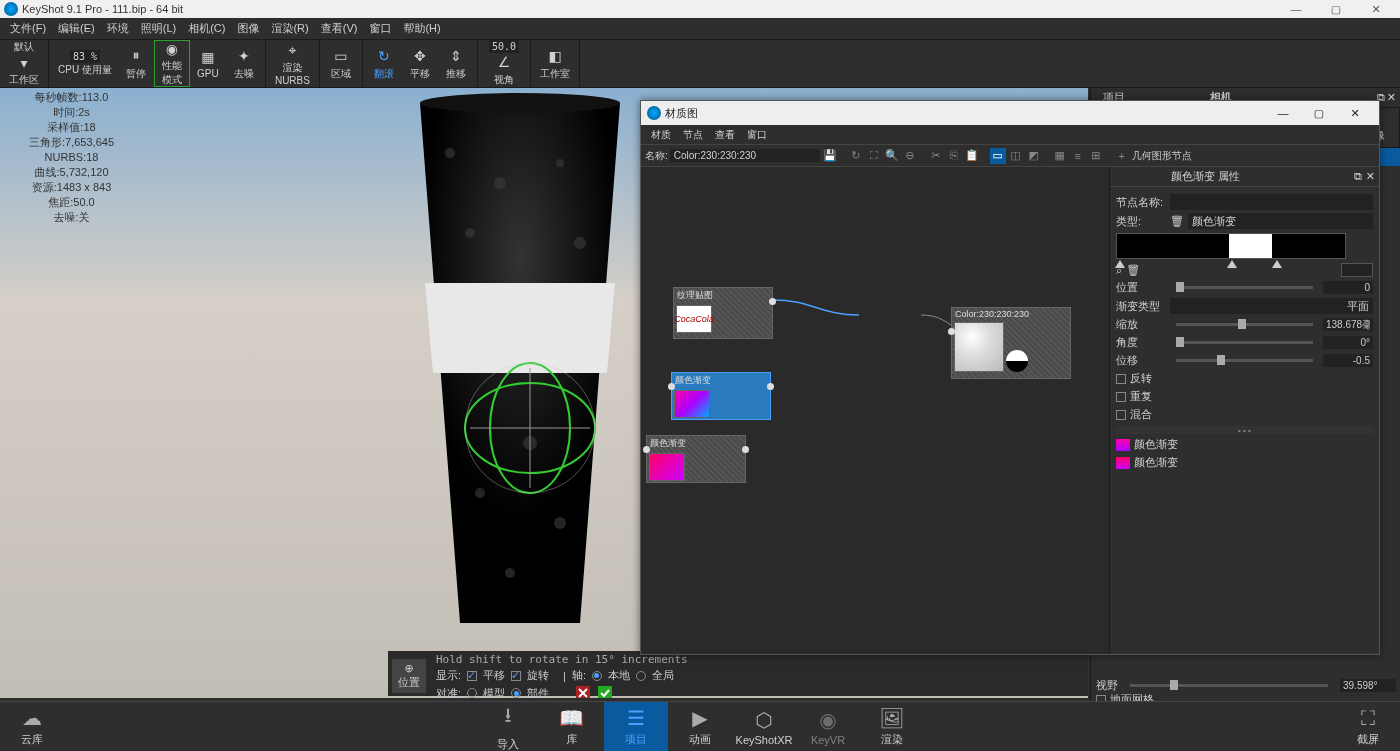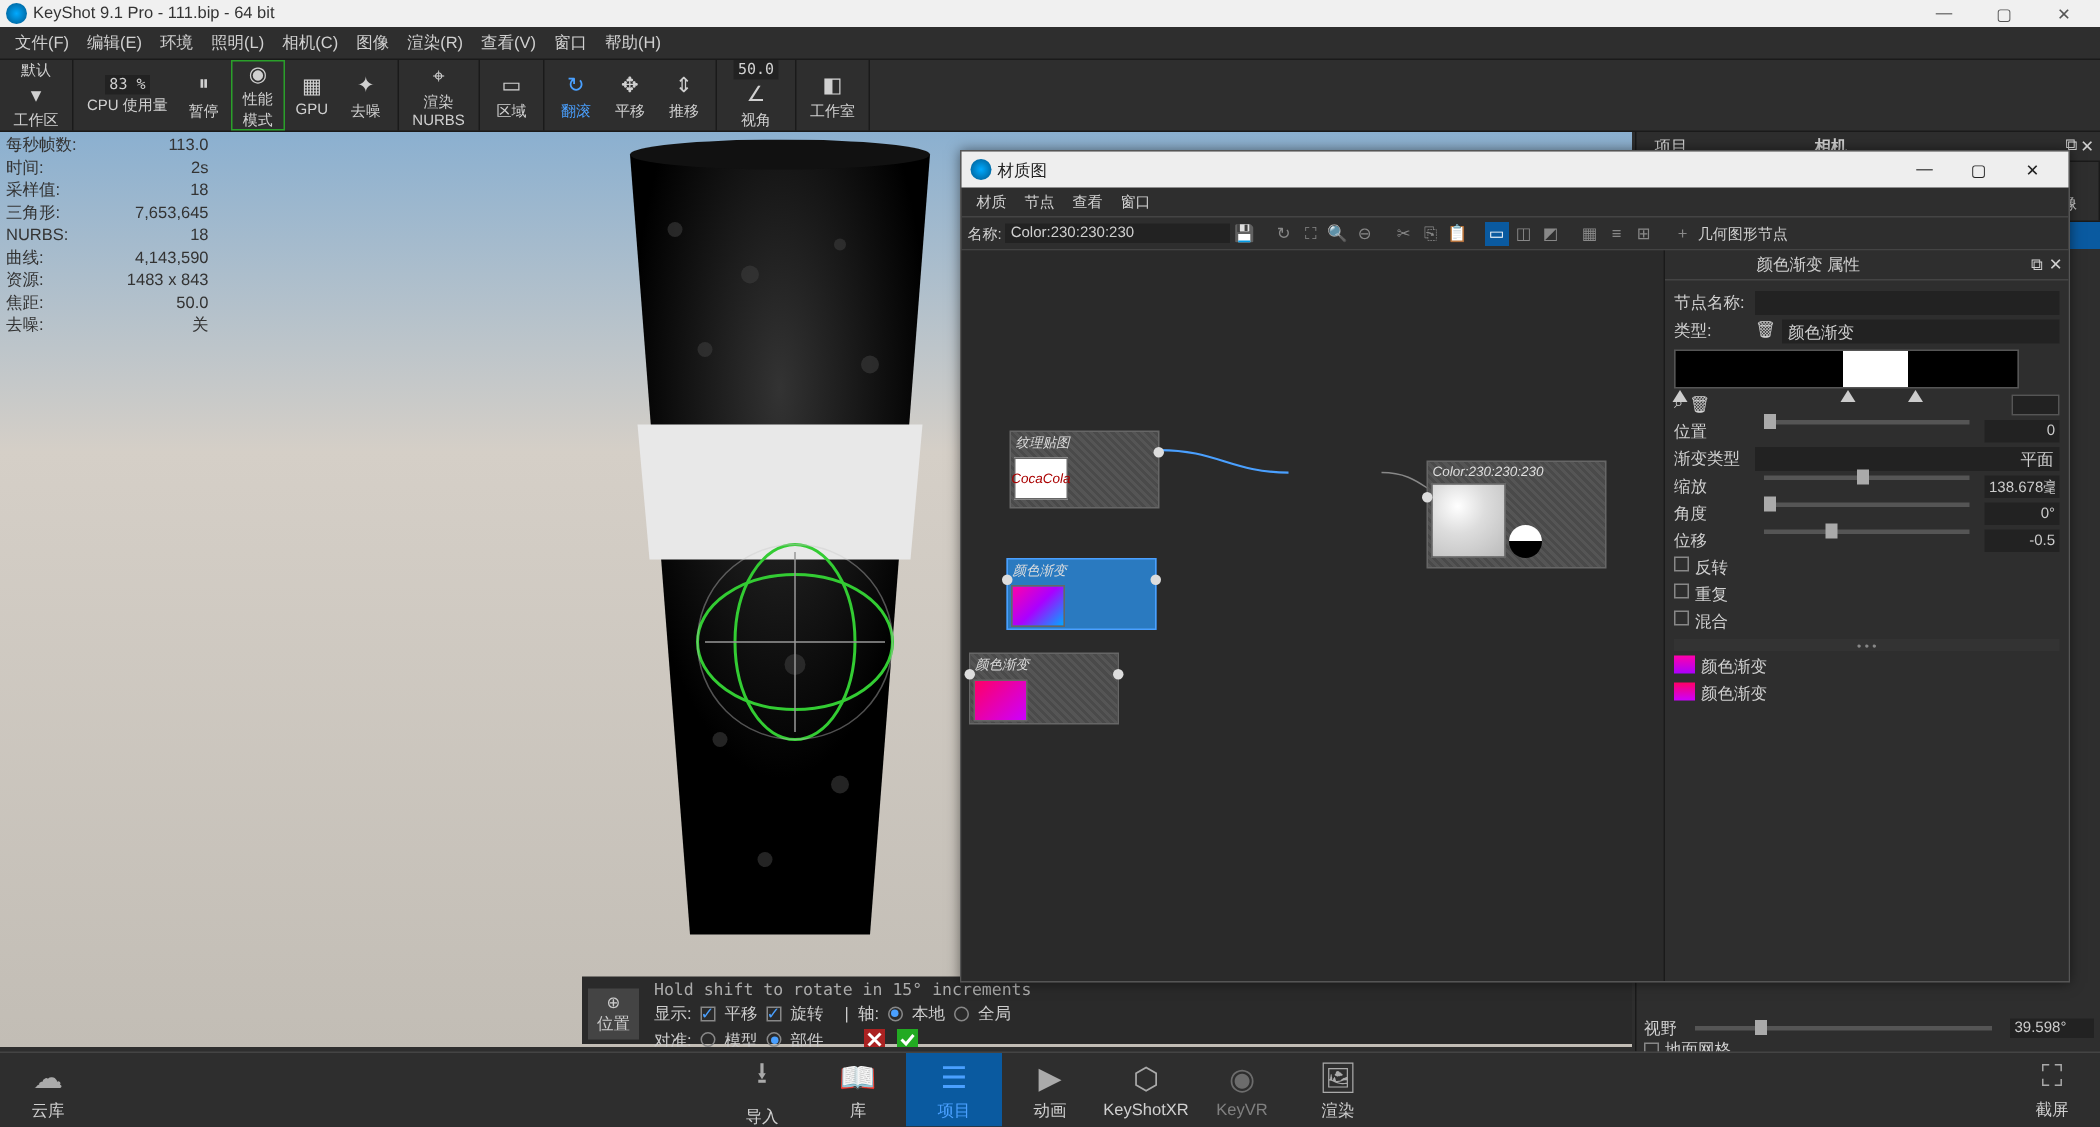--- a/index.html
+++ b/index.html
@@ -14,21 +14,21 @@
 .tb-group { display:flex; align-items:center; height:100%; padding:0 3px; border-right:1px solid #1a1a1a;}
 .tb-btn { display:flex; flex-direction:column; align-items:center; justify-content:center; padding:0 6px; height:100%; min-width:36px;}
 .tb-btn .ico { width:18px; height:18px; margin-bottom:2px; display:flex; align-items:center; justify-content:center; font-size:14px;}
 .tb-btn .lbl { font-size:10px; white-space:nowrap;}
 .tb-btn.green { border:1px solid #2aa02a;}
 .tb-btn.blue .ico, .tb-btn.blue .lbl{ color:#4aa0ff;}
 .tb-val { font-family:monospace; background:#222; padding:1px 3px; margin:0 2px; font-size:10px;}
 .main { position:absolute; top:88px; left:0; right:0; bottom:50px; }
 .viewport { position:absolute; left:0; top:0; width:1088px; height:610px; background:linear-gradient(to bottom,#8bb0d0 0%,#d5cfc7 35%,#c2bdb5 100%); overflow:hidden;}
 .stats { position:absolute; left:2px; top:0; font-family:monospace; font-size:11px; color:#333; line-height:15px; background:rgba(128,128,128,0.0); padding:2px;}
-.stats .row { display:flex; justify-content:space-between; width:135px;}
+.stats .row { display:flex; justify-content:center; width:135px;}
 .cup { position:absolute; left:380px; top:5px; width:280px; height:540px; }
 .gizmo { position:absolute; left:460px; top:270px; width:140px; height:140px; pointer-events:none;}
 .gizmo svg{overflow:visible;}
 .viewctrl { position:absolute; left:388px; bottom:2px; width:700px; height:45px; background:#2a2a2a; color:#ccc; font-size:10px; padding:2px 4px;}
 .viewctrl .hint { font-family:monospace; color:#aaa;}
 .viewctrl .posbtn { position:absolute; left:4px; top:8px; width:34px; height:34px; background:#444; display:flex; flex-direction:column; align-items:center; justify-content:center;}
 .viewctrl .rows { margin-left:44px;}
 .viewctrl .r { display:flex; align-items:center; gap:6px; margin-top:2px;}
 .chk { width:10px; height:10px; border:1px solid #888; display:inline-block; position:relative;}
 .chk.on::after{content:"✓"; color:#4aa0ff; position:absolute; top:-3px; left:-1px; font-size:11px;}
@@ -45,21 +45,21 @@
 .rp-tab .ico{font-size:14px;}
 .camera-list { }
 .cam-item { display:flex; align-items:center; height:18px; padding:0 4px; gap:4px;}
 .cam-item.sel { background:#0a5aa0; color:#fff;}
 .cam-ico { width:12px; height:12px; border:1px solid #888; font-size:8px; display:flex; align-items:center; justify-content:center;}
 .prop-panel { position:absolute; right:0; top:170px; width:270px; bottom:0; background:#2e2e2e; border-left:1px solid #1a1a1a;}
 .prop-head { height:20px; display:flex; align-items:center; padding:0 4px; border-bottom:1px solid #444;}
 .prop-head .tl{margin:0 auto;}
 .prop-head .x{cursor:pointer;}
 .prop-body { padding:4px 6px; font-size:10px;}
-.prop-row { display:flex; margin:3px 0; gap:4px;}
+.prop-row { display:flex; align-items:center; margin:3px 0; gap:4px;}
 .prop-row .lbl { width:50px;}
 .prop-row .val { flex:1; background:#222; padding:1px 4px; height:16px;}
 .prop-row input { background:#222; border:none; color:#ccc; width:50px; text-align:right; padding:1px 3px; font-size:10px;}
 .prop-tabs{display:flex; justify-content:center; gap:20px; margin:4px 0;}
 .prop-tabs .t{padding:2px 8px;}
 .prop-tabs .t.active{border-bottom:2px solid #4aa0ff; color:#4aa0ff;}
 .gradient-bar { width:230px; height:26px; background:linear-gradient(to right,#000 0%,#000 49%,#fff 49%,#fff 68%,#000 68%,#000 100%); border:1px solid #555; position:relative; margin:4px 0;}
 .grad-handle { position:absolute; bottom:-10px; width:0; height:0; border:5px solid transparent; border-bottom:8px solid #ccc;}
 .slider { flex:1; height:3px; background:#555; position:relative; margin:0 6px;}
 .slider .thumb{width:8px;height:10px;background:#aaa;position:absolute;top:-4px;}
@@ -70,21 +70,21 @@
 .mg-menu { height:20px; display:flex; align-items:center; padding:0 4px; border-bottom:1px solid #444;}
 .mg-menu .mi{padding:0 6px;font-size:10px;}
 .mg-tool { height:22px; display:flex; align-items:center; padding:0 4px; border-bottom:1px solid #444; gap:2px;}
 .mg-tool .lbl{font-size:10px;}
 .mg-tool .nf{flex:0 0 150px; background:#222; padding:1px 4px; font-size:10px;}
 .mg-tool .tbi{width:16px;height:16px;display:flex;align-items:center;justify-content:center;font-size:11px;color:#888;}
 .mg-tool .tbi.on{background:#0a5aa0;color:#fff;}
 .mg-canvas { position:absolute; left:0; top:66px; right:270px; bottom:0; background:#2a2a2a; overflow:hidden;}
 .node { position:absolute; background:repeating-linear-gradient(45deg,#555,#555 2px,#4a4a4a 2px,#4a4a4a 4px); border:1px solid #666; font-size:9px; color:#ddd;}
 .node.sel { border:1px solid #4aa0ff; background:#2a7ac0;}
-.node .nh { padding:1px 3px; font-size:9px;font-style:italic;}
+.node .nh { padding:1px 3px; font-size:9px;}
 .node .nb { padding:2px; display:flex; gap:2px;}
 .node .thumb { width:36px; height:28px; background:#222; border:1px solid #666;}
 .port{width:7px;height:7px;background:#ddd;border-radius:50%;position:absolute;}
 .port.in{left:-4px;}
 .port.out{right:-4px;}
 .port.on{background:#4aa0ff;}
 .wire{position:absolute;pointer-events:none;}
 .bottombar { position:absolute; bottom:0; left:0; right:0; height:50px; background:#2e2e2e; border-top:1px solid #444; display:flex;}
 .bb-btn { width:64px; display:flex; flex-direction:column; align-items:center; justify-content:center; gap:2px;}
 .bb-btn.active{background:#0a5aa0;}
@@ -212,21 +212,21 @@
       <div class="row">
           <span>三角形:</span>
           <span>7,653,645</span>
         </div>
       <div class="row">
           <span>NURBS:</span>
           <span>18</span>
         </div>
       <div class="row">
           <span>曲线:</span>
-          <span>4,143,590</span>
+          <span>5,732,120</span>
         </div>
       <div class="row">
           <span>资源:</span>
           <span>1483 x 843</span>
         </div>
       <div class="row">
           <span>焦距:</span>
           <span>50.0</span>
         </div>
       <div class="row">

